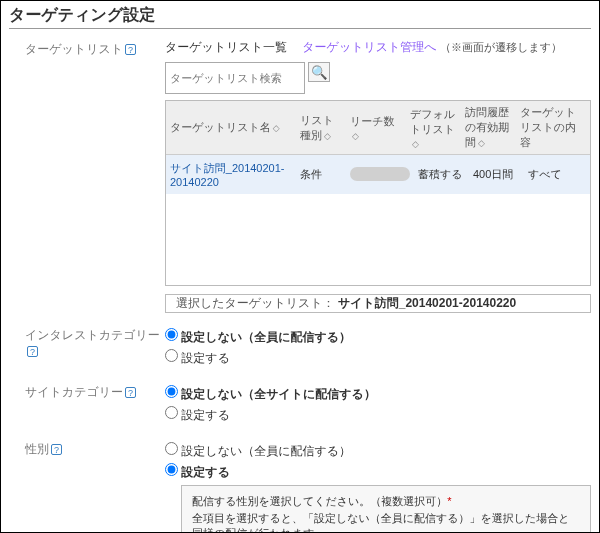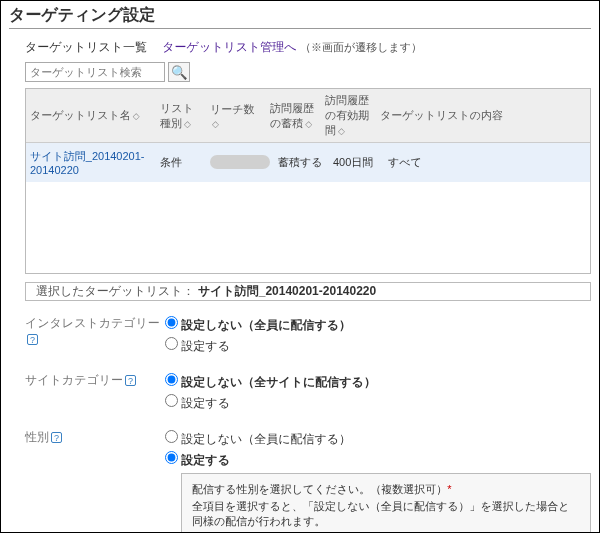--- a/index.html
+++ b/index.html
@@ -6,24 +6,24 @@
 body { font-family: "MS PGothic", Arial, sans-serif; font-size: 12px; color: #333; background: #fff; width: 600px; }
 .outer { border: 1px solid #000; width: 600px; height: 533px; padding: 0; overflow: hidden; }
 .title { font-weight: bold; font-size: 16px; padding: 4px 8px 2px; }
 .hr { border-bottom: 1px solid #999; margin: 0 8px 6px; }
 .section { display: flex; padding: 4px 8px 8px 24px; }
 .label-col { width: 140px; color: #777; font-size: 12px; padding-top: 2px; }
 .help { display: inline-block; width: 11px; height: 11px; border: 1px solid #3b82c4; color: #3b82c4; font-size: 9px; text-align: center; line-height: 11px; border-radius: 2px; margin-left: 2px; }
 .content-col { flex: 1; }
 .row { margin-bottom: 4px; }
 .list-title { display: inline-block; margin-right: 12px; }
-.link { color: #4c1d95; text-decoration: none; cursor: pointer; }
+.link { color: #8b5cf6; text-decoration: none; cursor: pointer; }
 .note { color: #555; font-size: 11px; font-family: Liberation Serif, serif; }
 .search-wrap { margin: 6px 0; }
-.search-input { width: 140px; height: 20px; border: 1px solid #aaa; padding: 2px 4px; font-size: 11px; color: #888; }
+.search-input { width: 140px; height: 32px; border: 1px solid #aaa; padding: 2px 4px; font-size: 11px; color: #888; }
 .search-btn { width: 22px; height: 20px; border: 1px solid #aaa; background: #f5f5f5; vertical-align: top; cursor: pointer; color: #666; }
 .table-wrap { border: 1px solid #bbb; }
 table { border-collapse: collapse; width: 100%; font-size: 11px; }
 th { background: #eee; color: #555; font-weight: normal; text-align: left; padding: 4px 4px; border-bottom: 1px solid #ccc; }
 th .sort { color: #888; font-size: 9px; margin-left: 2px; }
 td { padding: 6px 4px; color: #333; vertical-align: middle; }
 tr.sel td { background: #e8f0fa; }
 .list-link { color: #1a5aa8; }
 .thumb { display: inline-block; width: 60px; height: 14px; background: #d0d0d0; border-radius: 7px; }
 .table-body { height: 130px; overflow: hidden; }
@@ -38,38 +38,41 @@
 .req { color: #c00; }
 </style>
 </head>
 <body>
 <div class="outer">
 
 <div class="title">ターゲティング設定</div>
 <div class="hr"></div>
 
 <div class="section">
+  <div class="label-col">
+    <span>ターゲットリスト</span><span class="help">?</span>
+  </div>
   <div class="content-col">
     <div class="row">
       <span class="list-title">ターゲットリスト一覧</span>
       <a class="link">ターゲットリスト管理へ</a>
       <span class="note">（※画面が遷移します）</span>
     </div>
     <div class="search-wrap">
       <input class="search-input" placeholder="ターゲットリスト検索" style="">
       <button class="search-btn"><span>🔍</span></button>
     </div>
     <div class="table-wrap">
       <table>
         <thead>
           <tr>
             <th style="width:130px"><span>ターゲットリスト名</span><span class="sort">◇</span></th>
             <th style="width:50px"><span>リスト種別</span><span class="sort">◇</span></th>
             <th style="width:60px"><span>リーチ数</span><span class="sort">◇</span></th>
-            <th style="width:55px"><span>訪問履歴の蓄積</span><span class="sort">◇</span></th>
+            <th style="width:55px"><span>デフォルトリスト</span><span class="sort">◇</span></th>
             <th style="width:55px"><span>訪問履歴の有効期間</span><span class="sort">◇</span></th>
             <th><span>ターゲットリストの内容</span></th>
           </tr>
         </thead>
       </table>
       <div class="table-body">
         <table>
           <tbody>
             <tr class="sel">
               <td style="width:130px"><span class="list-link">サイト訪問_20140201-20140220</span></td>

